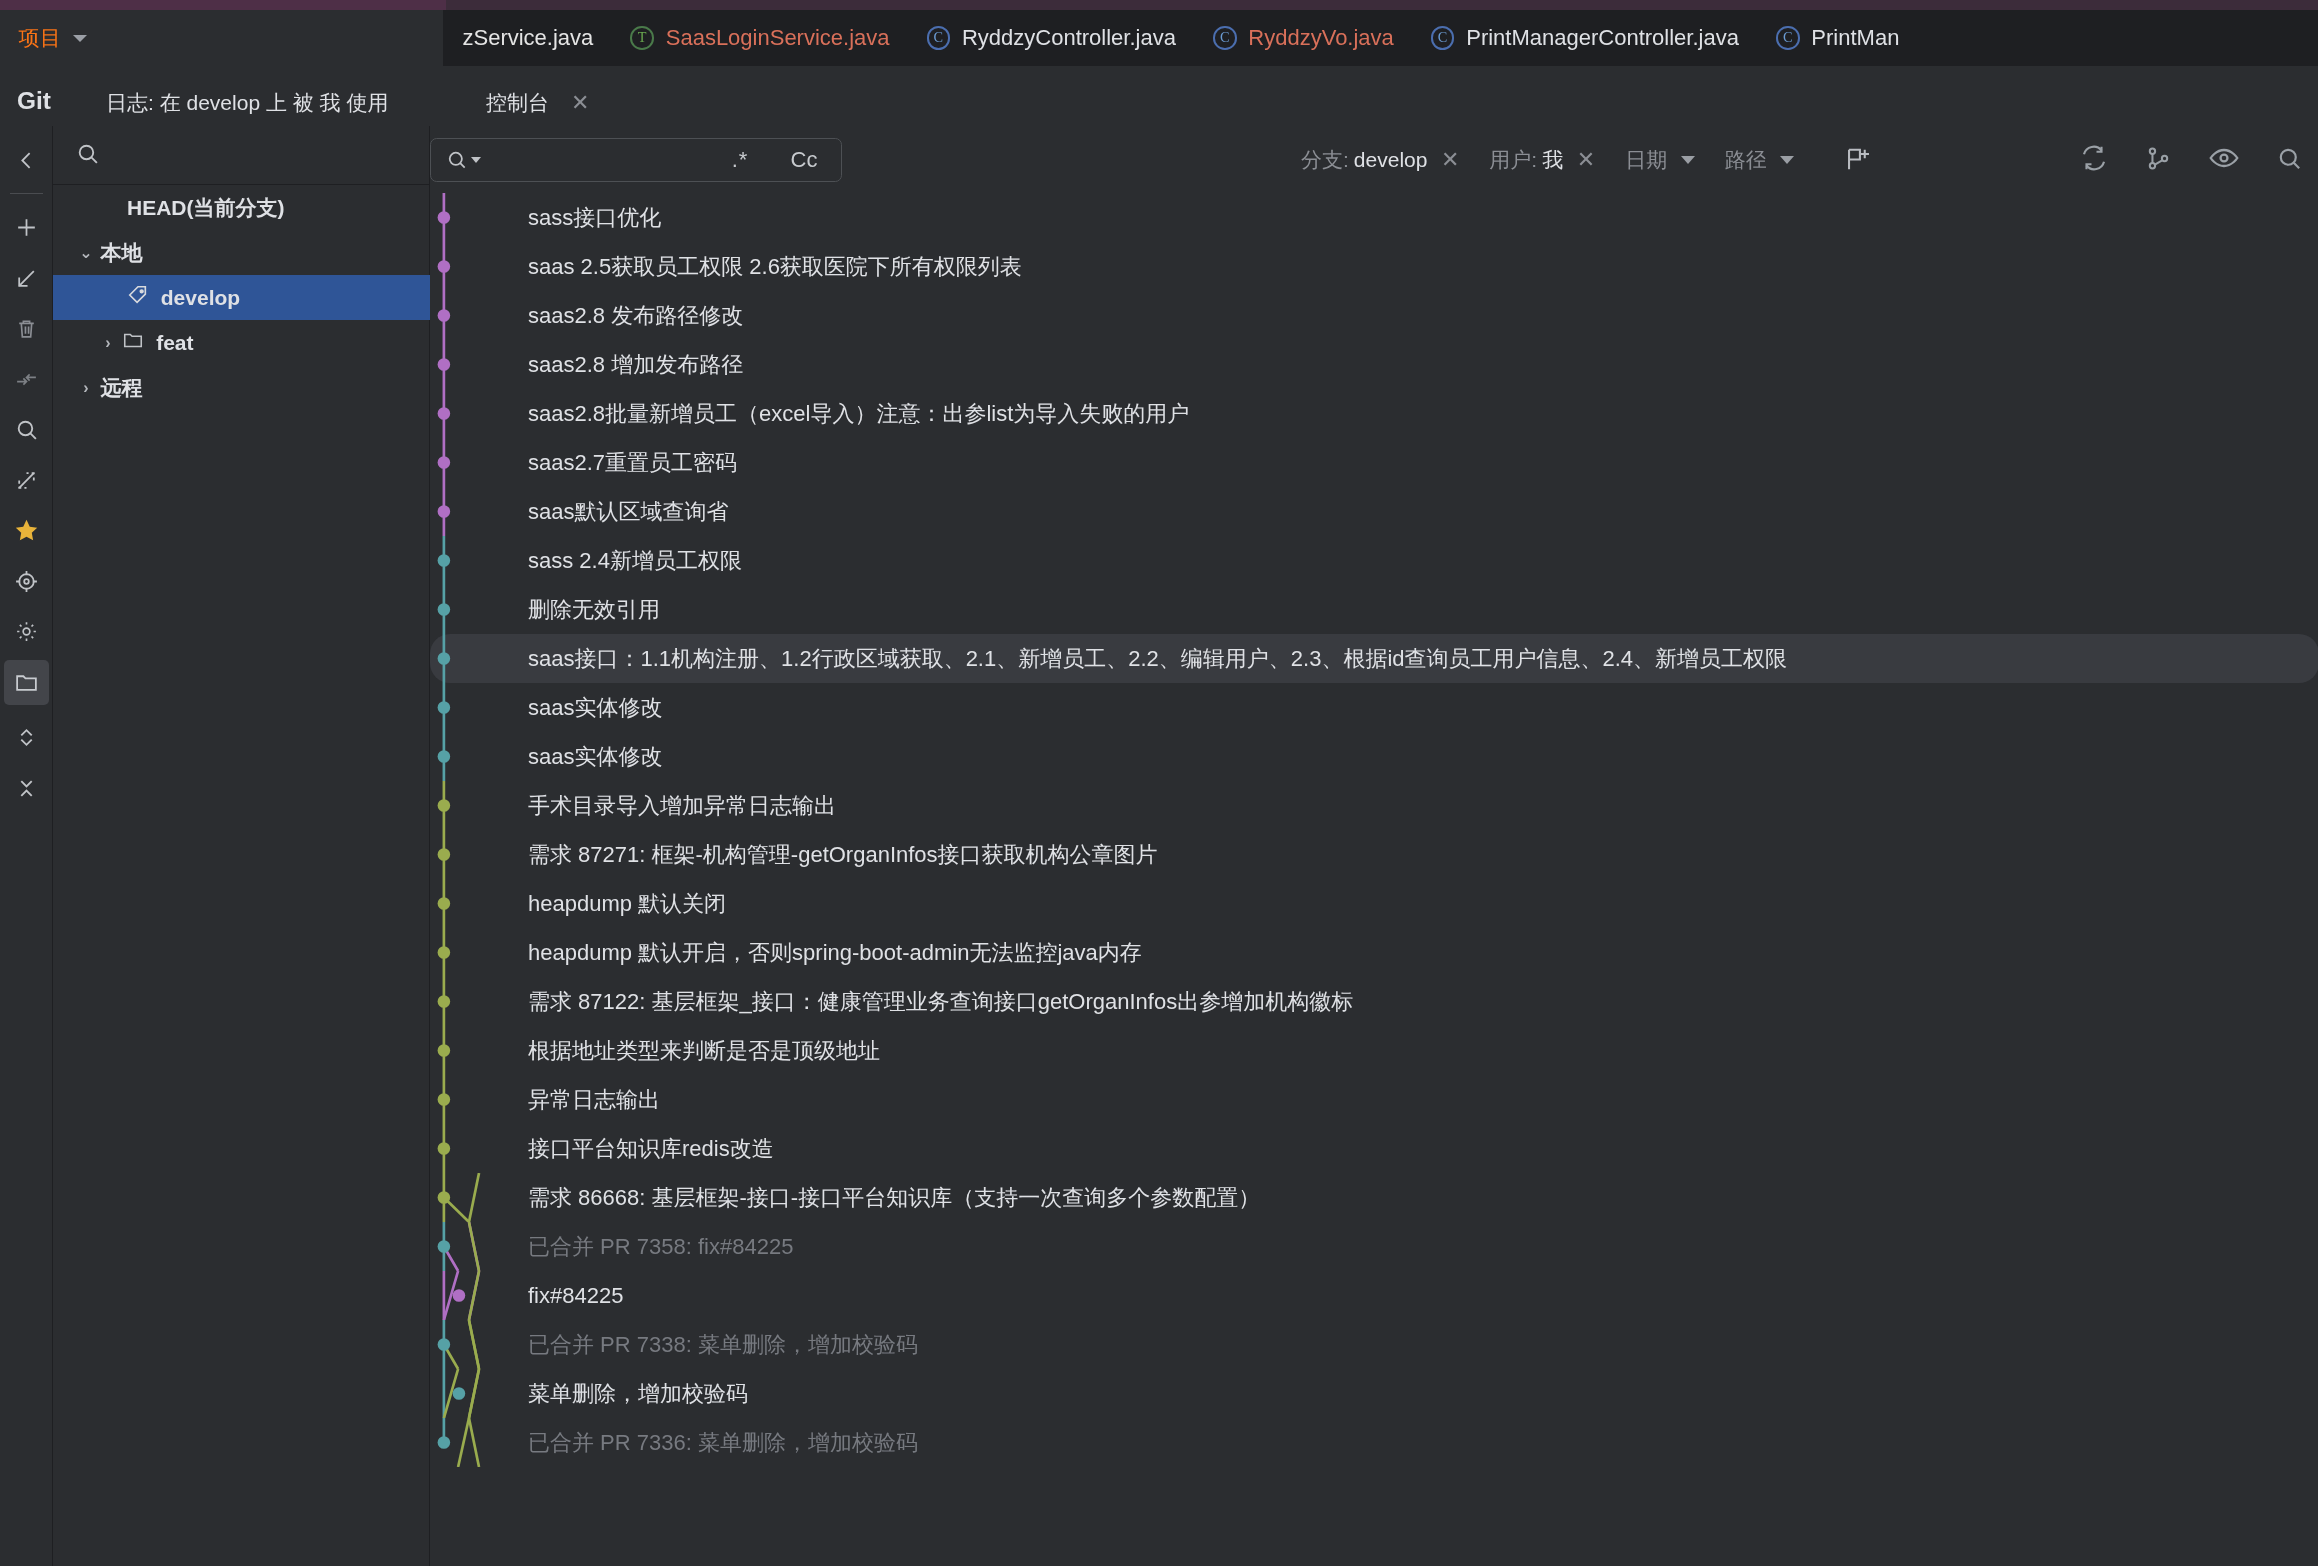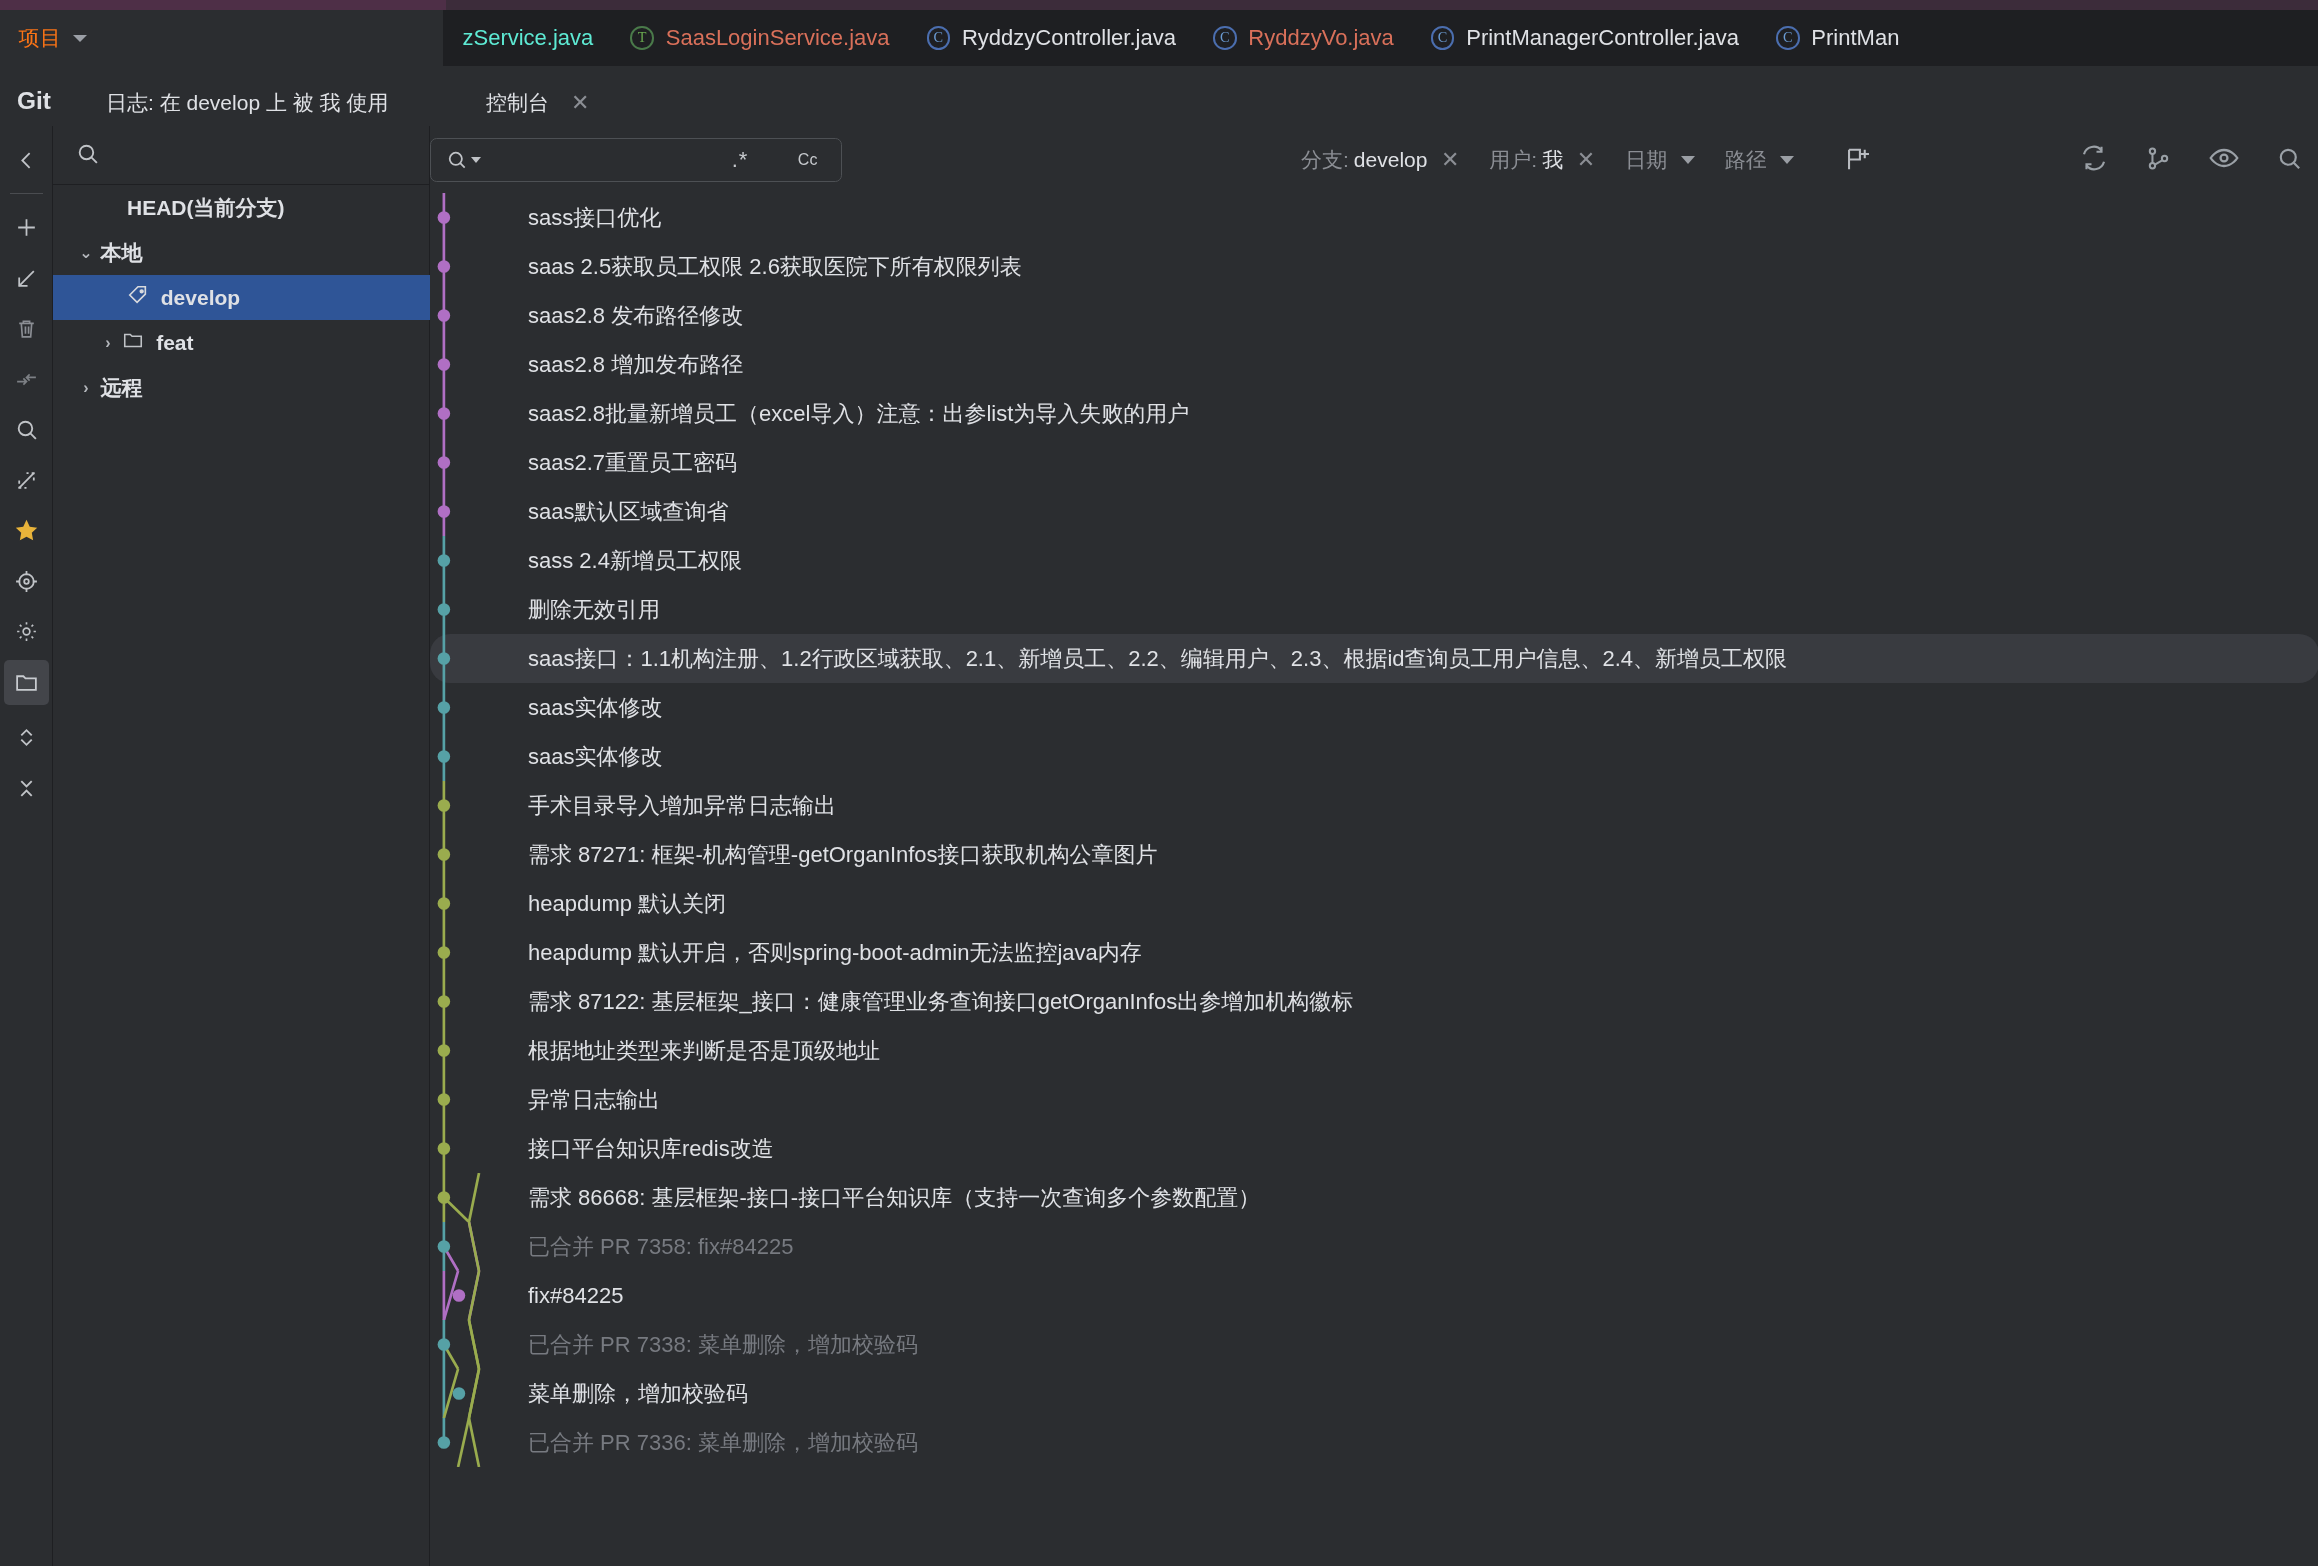--- a/index.html
+++ b/index.html
@@ -141,21 +141,21 @@
   .searchbox .qtri {
     width:0;height:0;margin-left:2.5px;
     border-left:5.9px solid transparent;border-right:5.9px solid transparent;
     border-top:6.7px solid #c0c3c7;
   }
   .searchbox .regex {
     position:absolute; right:93px; font-size:22px; color:#c7cace;
     letter-spacing:0.8px;
   }
   .searchbox .ccase {
-    position:absolute; right:23.6px; font-size:16px; color:#c7cace;
+    position:absolute; right:23.6px; font-size:22px; color:#c7cace;
   }
   .chip {
     display:flex; align-items:center; font-size:21px; white-space:nowrap;
     margin-right:0;
   }
   .chip .k { color:#8b8e94; }
   .chip .v { color:#dfe1e5; margin-left:5px; }
   .chip .x { color:#8b8e94; margin-left:13.5px; font-size:22px; }
   .chip .dn {
     margin-left:13.5px; width:0;height:0;
@@ -194,21 +194,21 @@
     <div class="purple"></div>
   </div>
 
   <div class="header-row">
     <div class="project-box">
       <span class="project-label">项目</span>
       <span class="chev"></span>
     </div>
     <div class="tabs-area" id="editor-tabs">
         <div class="etab tab-partial">
-          <span class="tname" style="color: #5eead4;">zService.java</span>
+          <span class="tname" style="color: #e5e5e5;">zService.java</span>
         </div>
         <div class="etab">
           <span class="ficon">T</span>
           <span class="tname" style="color: rgb(217, 112, 90);">SaasLoginService.java</span>
         </div>
         <div class="etab">
           <span class="ficon cls">C</span>
           <span class="tname" style="color: rgb(223, 225, 229);">RyddzyController.java</span>
         </div>
         <div class="etab">

